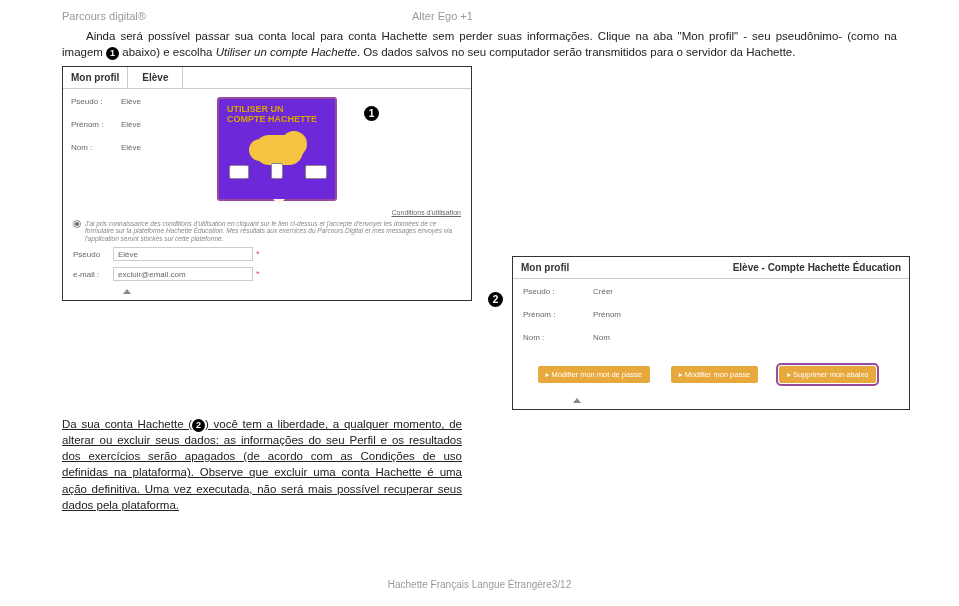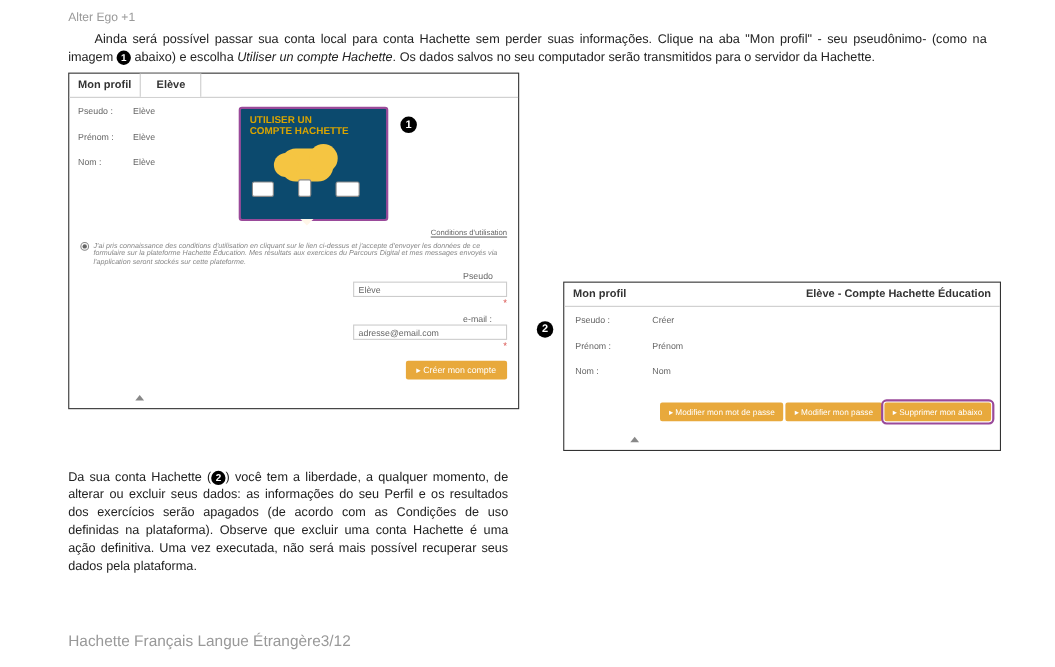--- a/index.html
+++ b/index.html
@@ -18,67 +18,68 @@
   
   .shot1 { position: absolute; left: 0; top: 0; width: 410px; border: 1px solid #333; background: #fff; }
   .shot1-header { display: flex; border-bottom: 1px solid #ccc; }
   .tab-profil { font-weight: bold; font-size: 10px; padding: 5px 8px; }
   .tab-eleve { font-weight: bold; font-size: 10px; padding: 5px 14px; background: #fff; border-left: 1px solid #ccc; border-right: 1px solid #ccc; }
   .shot1-body { display: flex; padding: 8px 0 4px 0; }
   .shot1-left { width: 150px; padding: 0 8px; }
   .field-row { display: flex; font-size: 8px; margin-bottom: 14px; color: #666; }
   .field-row .lbl { width: 50px; }
   .shot1-right { flex: 1; padding: 0 4px; }
-  .utiliser-box { border: 2px solid #9a4a9a; border-radius: 3px; background: #0c4a6e; width: 136px; padding: 6px 8px 18px 8px; position: relative; }
+  .utiliser-box { border: 2px solid #9a4a9a; border-radius: 3px; background: #6d28d9; width: 120px; padding: 6px 8px 18px 8px; position: relative; }
   .utiliser-title { color: #d9a400; font-weight: bold; font-size: 9px; line-height: 1.1; text-transform: uppercase; }
   .cloud-area { margin-top: 8px; height: 48px; position: relative; }
   .cloud { width: 48px; height: 30px; background: #f5c542; border-radius: 14px; position: absolute; left: 28px; top: 2px; }
   .cloud::before { content: ''; position: absolute; width: 22px; height: 22px; background: #f5c542; border-radius: 50%; left: -6px; top: 4px; }
   .cloud::after { content: ''; position: absolute; width: 26px; height: 26px; background: #f5c542; border-radius: 50%; right: -4px; top: -4px; }
   .dev { position: absolute; width: 20px; height: 14px; border: 1.5px solid #888; border-radius: 2px; background: #fff; }
   .dev1 { left: 2px; bottom: 2px; }
   .dev2 { left: 44px; bottom: 2px; width: 12px; height: 16px; }
   .dev3 { left: 78px; bottom: 2px; width: 22px; height: 14px; }
   .utiliser-caret { position: absolute; bottom: -6px; left: 54px; width: 0; height: 0; border-left: 6px solid transparent; border-right: 6px solid transparent; border-top: 6px solid #fff6e9; }
 
   .cond-row { text-align: right; font-size: 7px; text-decoration: underline; color: #666; padding: 4px 10px 2px 0; }
   .terms-row { display: flex; padding: 2px 10px; font-size: 6.5px; color: #888; font-style: italic; line-height: 1.15; }
   .radio { width: 8px; height: 8px; border: 1px solid #888; border-radius: 50%; margin-right: 4px; flex-shrink: 0; display: flex; align-items: center; justify-content: center; }
   .radio-dot { width: 4px; height: 4px; background: #666; border-radius: 50%; }
-  .form2-row { display: flex; align-items: flex-end; font-size: 8px; padding: 3px 10px; color: #666; flex-direction: column; }
+  .form2-row { display: flex; align-items: center; font-size: 8px; padding: 3px 10px; color: #666; }
   .form2-row .lbl2 { width: 40px; }
   .inp { border: 1px solid #ccc; padding: 2px 4px; font-size: 8px; width: 140px; height: 14px; }
   .ast { color: #d9534f; margin-left: 3px; font-size: 9px; }
   .btn-orange { background: #e8a93c; color: #fff; font-size: 8px; padding: 4px 10px; border: none; border-radius: 2px; }
   .btn-row { text-align: right; padding: 6px 10px 10px 0; }
   .tri-up { display: inline-block; width: 0; height: 0; border-left: 4px solid transparent; border-right: 4px solid transparent; border-top: 5px solid #888; margin-left: 10px; transform: rotate(180deg); }
   .footer-arr { padding: 0 0 4px 50px; }
 
   .badge1 { position: absolute; left: 302px; top: 40px; }
   .badge2 { position: absolute; left: 426px; top: 226px; }
 
   
   .shot2 { position: absolute; left: 450px; top: 190px; width: 398px; border: 1px solid #333; background: #fff; }
   .shot2-header { display: flex; justify-content: space-between; border-bottom: 1px solid #ccc; padding: 5px 8px; font-size: 10px; font-weight: bold; }
   .shot2-body { padding: 8px 10px 4px 10px; }
   .field-row2 { display: flex; font-size: 8px; margin-bottom: 14px; color: #666; }
   .field-row2 .lbl { width: 70px; }
-  .shot2-btns { display: flex; justify-content: flex-end; gap: 2px; padding: 6px 8px 10px 0; }
+  .shot2-btns { display: flex; justify-content: center; gap: 21px; padding: 6px 8px 10px 0; }
   .btn-small { background: #e8a93c; color: #fff; font-size: 7.5px; padding: 4px 8px; border: none; border-radius: 2px; }
   .btn-highlight { outline: 2px solid #9a4a9a; outline-offset: 1px; }
 
-  .para2 { position: absolute; left: 0; top: 360px; width: 400px; font-size: 11.5px; line-height: 1.4; text-align: justify; color: #222; }
+  .para2 { position: absolute; left: 0; top: 350px; width: 400px; font-size: 11.5px; line-height: 1.4; text-align: justify; color: #222; text-decoration: underline; }
 
-  .footer { position: absolute; bottom: 16px; left: 62px; right: 62px; display: flex; justify-content: flex-start; color: #999; font-size: 14px; }
+  .footer { position: absolute; bottom: 16px; left: 62px; right: 62px; display: flex; justify-content: center; color: #999; font-size: 10px; }
 </style>
 </head>
 <body>
 
 <div class="page">
   <div class="header">
+    <div class="header-left">Parcours digital®</div>
     <div>Alter Ego +1</div>
   </div>
 
   <p class="para">
     <span class="indent"></span><span>Ainda será possível passar sua conta local para conta Hachette sem perder suas informações. Clique na aba "Mon profil" - seu pseudônimo- (como na imagem </span>
     <span class="circ">1</span><span> abaixo) e escolha </span><span class="italic">Utiliser un compte Hachette</span><span>. Os dados salvos no seu computador serão transmitidos para o servidor da Hachette.</span>
   </p>
 
   <div class="shot-area">
 
@@ -123,25 +124,22 @@
           </span>
         <span>J'ai pris connaissance des conditions d'utilisation en cliquant sur le lien ci-dessus et j'accepte d'envoyer les données de ce formulaire sur la plateforme Hachette Éducation. Mes résultats aux exercices du Parcours Digital et mes messages envoyés via l'application seront stockés sur cette plateforme.</span>
       </div>
       <div class="form2-row">
         <span class="lbl2">Pseudo</span>
         <span class="inp">Elève</span>
         <span class="ast">*</span>
       </div>
       <div class="form2-row">
         <span class="lbl2">e-mail :</span>
-        <span class="inp">adresse@email.com</span>
+        <span class="inp">excluir@email.com</span>
         <span class="ast">*</span>
-      </div>
-      <div class="btn-row">
-        <button class="btn-orange">▸ Créer mon compte</button>
       </div>
       <div class="footer-arr"><span class="tri-up"></span></div>
     </div>
 
     <span class="circ circ-big badge1">1</span>
     <span class="circ circ-big badge2">2</span>
 
     <div class="shot2">
       <div class="shot2-header">
         <span>Mon profil</span>

